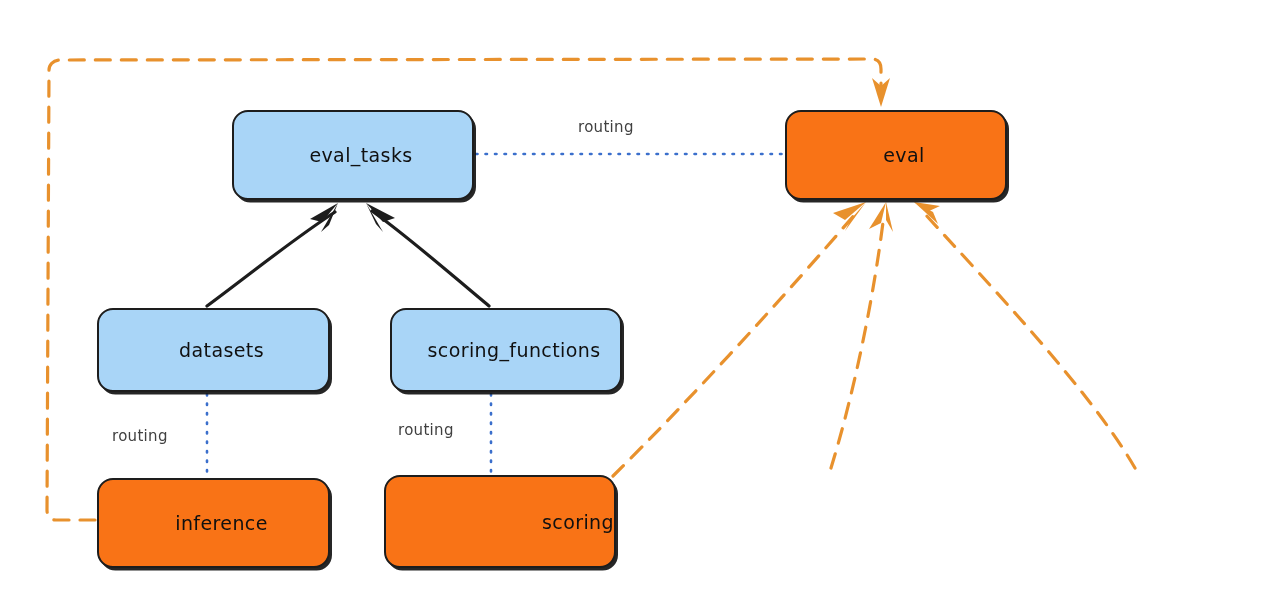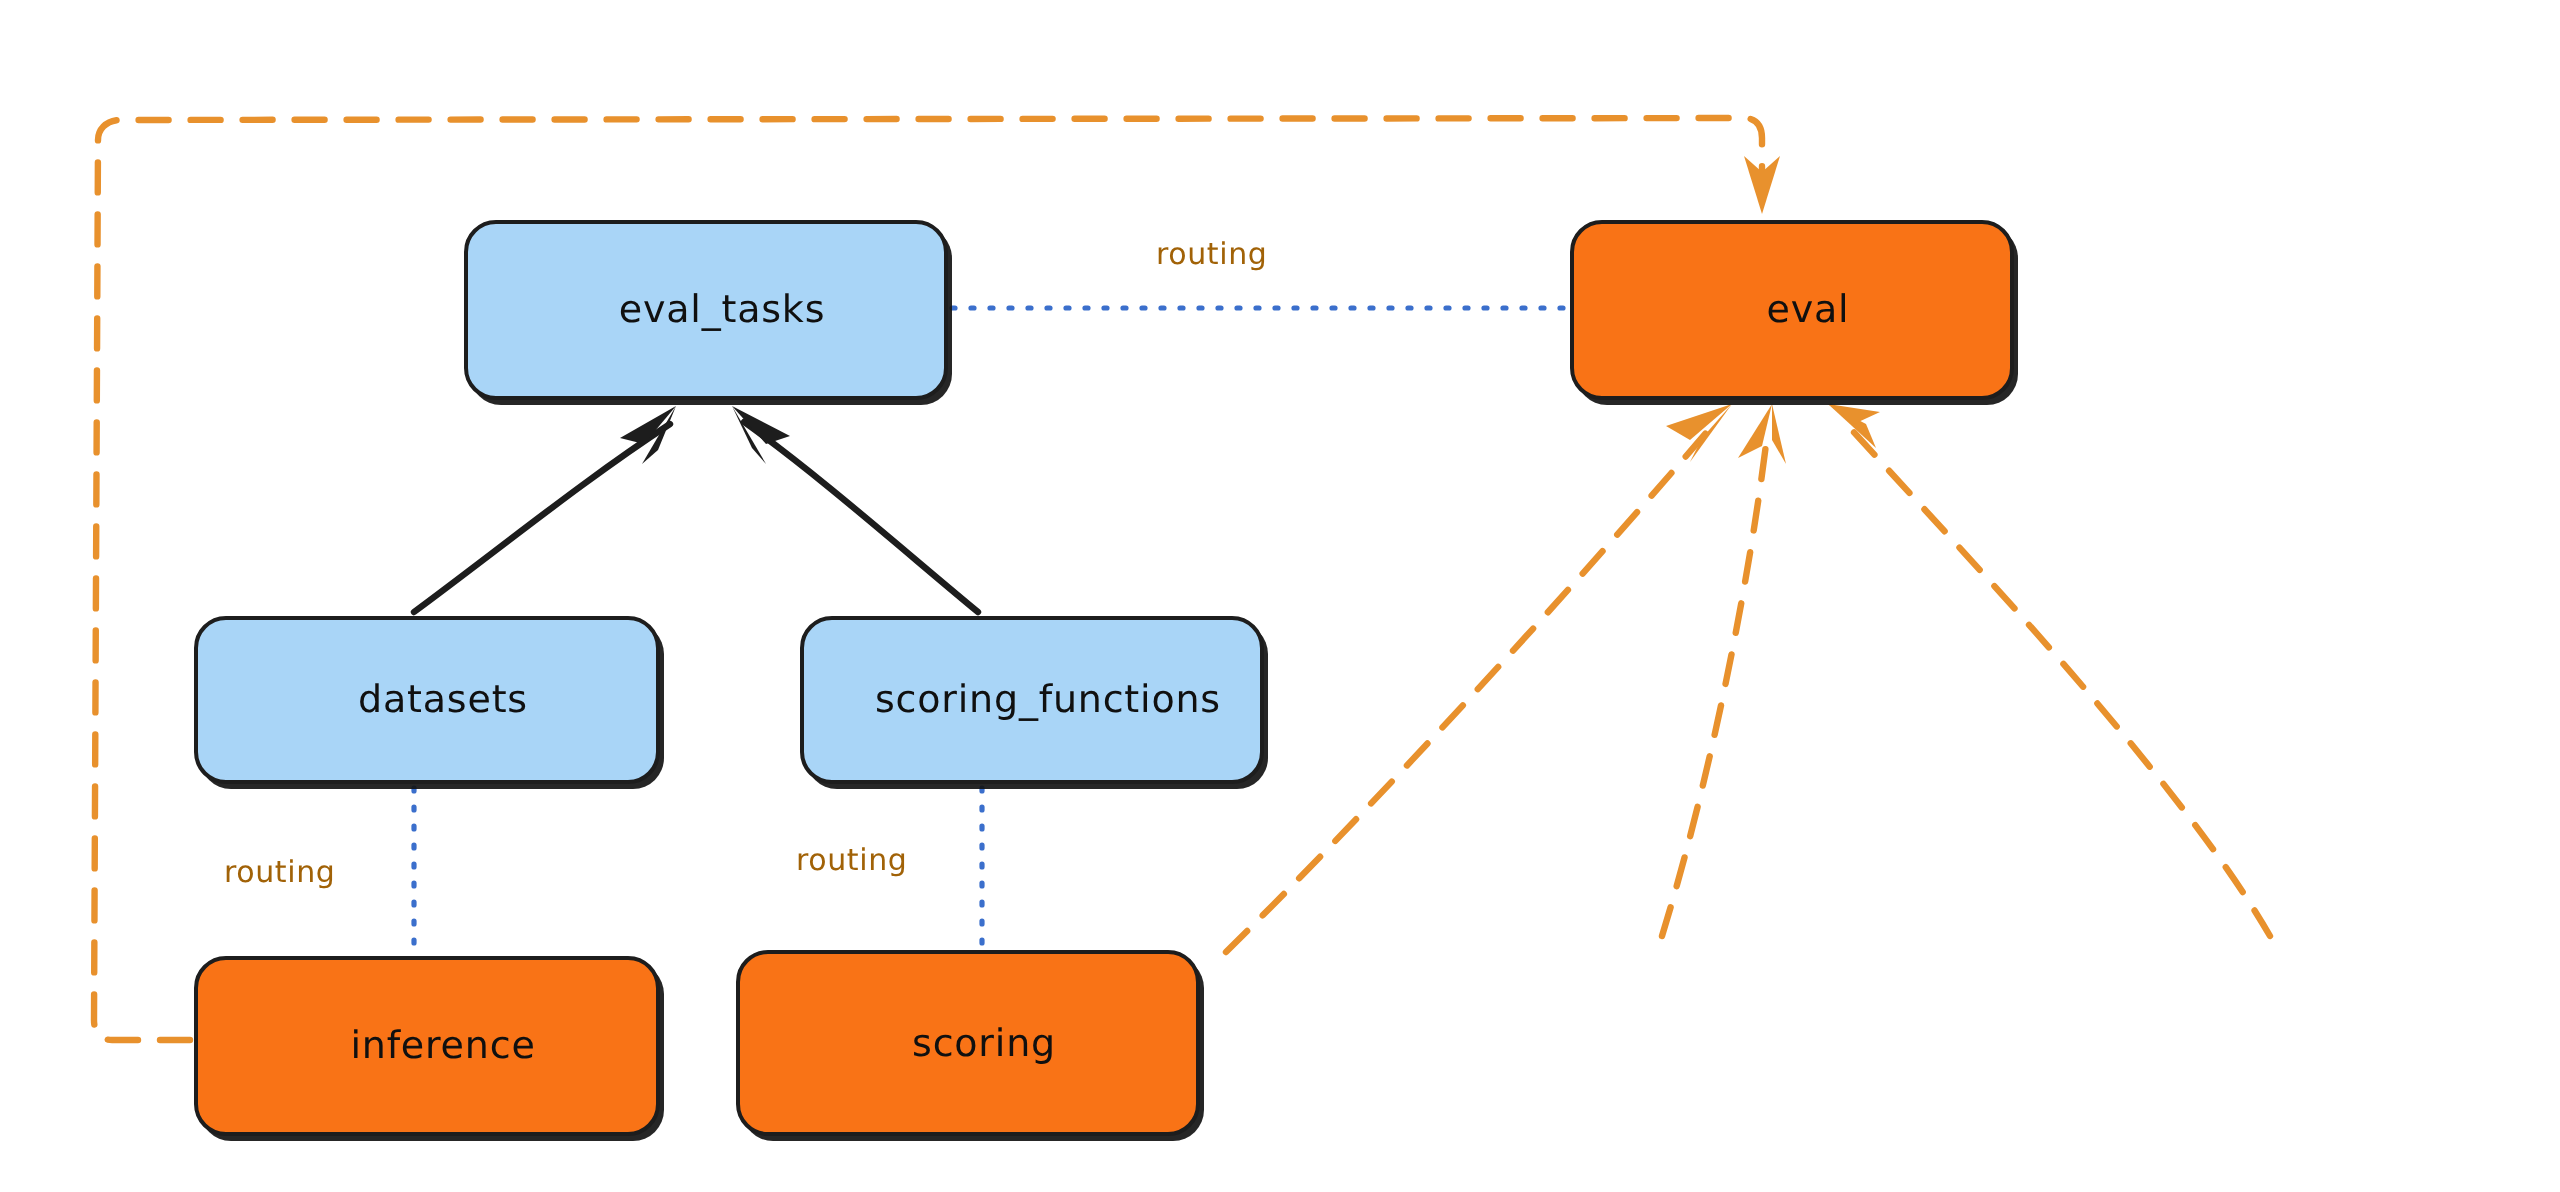--- a/index.html
+++ b/index.html
@@ -42,21 +42,21 @@
     color: #101010;
     white-space: nowrap;
   }
   .node.blue { background: #a9d5f7; }
   .node.green { background: #f97316; }
 
   .edge-label {
     position: absolute;
     font-family: "DejaVu Sans", sans-serif;
     font-size: 15px;
-    color: #a16207;
+    color: #404040;
     white-space: nowrap;
     letter-spacing: 0.3px;
   }
 </style>
 </head>
 <body>
 
 <div id="canvas">
 
   <svg id="edges" viewBox="0 0 1280 596" xmlns="http://www.w3.org/2000/svg">
@@ -116,29 +116,29 @@
   </div>
 
   <div class="node green" style="left:785px; top:110px; width:222px; height:90px;">
     <span class="label">eval</span>
   </div>
 
   <div class="node blue" style="left:97px; top:308px; width:233px; height:84px;">
     <span class="label">datasets</span>
   </div>
 
-  <div class="node blue" style="left:400px; top:308px; width:232px; height:84px;align-items:center;">
+  <div class="node blue" style="left:390px; top:308px; width:232px; height:84px;align-items:center;">
     <span class="label">scoring_functions</span>
   </div>
 
   <div class="node green" style="left:97px; top:478px; width:233px; height:90px;">
     <span class="label">inference</span>
   </div>
 
-  <div class="node green" style="left:368px; top:475px; width:232px; height:93px;">
+  <div class="node green" style="left:384px; top:475px; width:232px; height:93px;justify-content:flex-end;">
     <span class="label">scoring</span>
   </div>
 
 
 
   <div class="edge-label" style="left:578px; top:118px;">routing</div>
 
   <div class="edge-label" style="left:112px; top:427px;">routing</div>
 
   <div class="edge-label" style="left:398px; top:421px;">routing</div>

